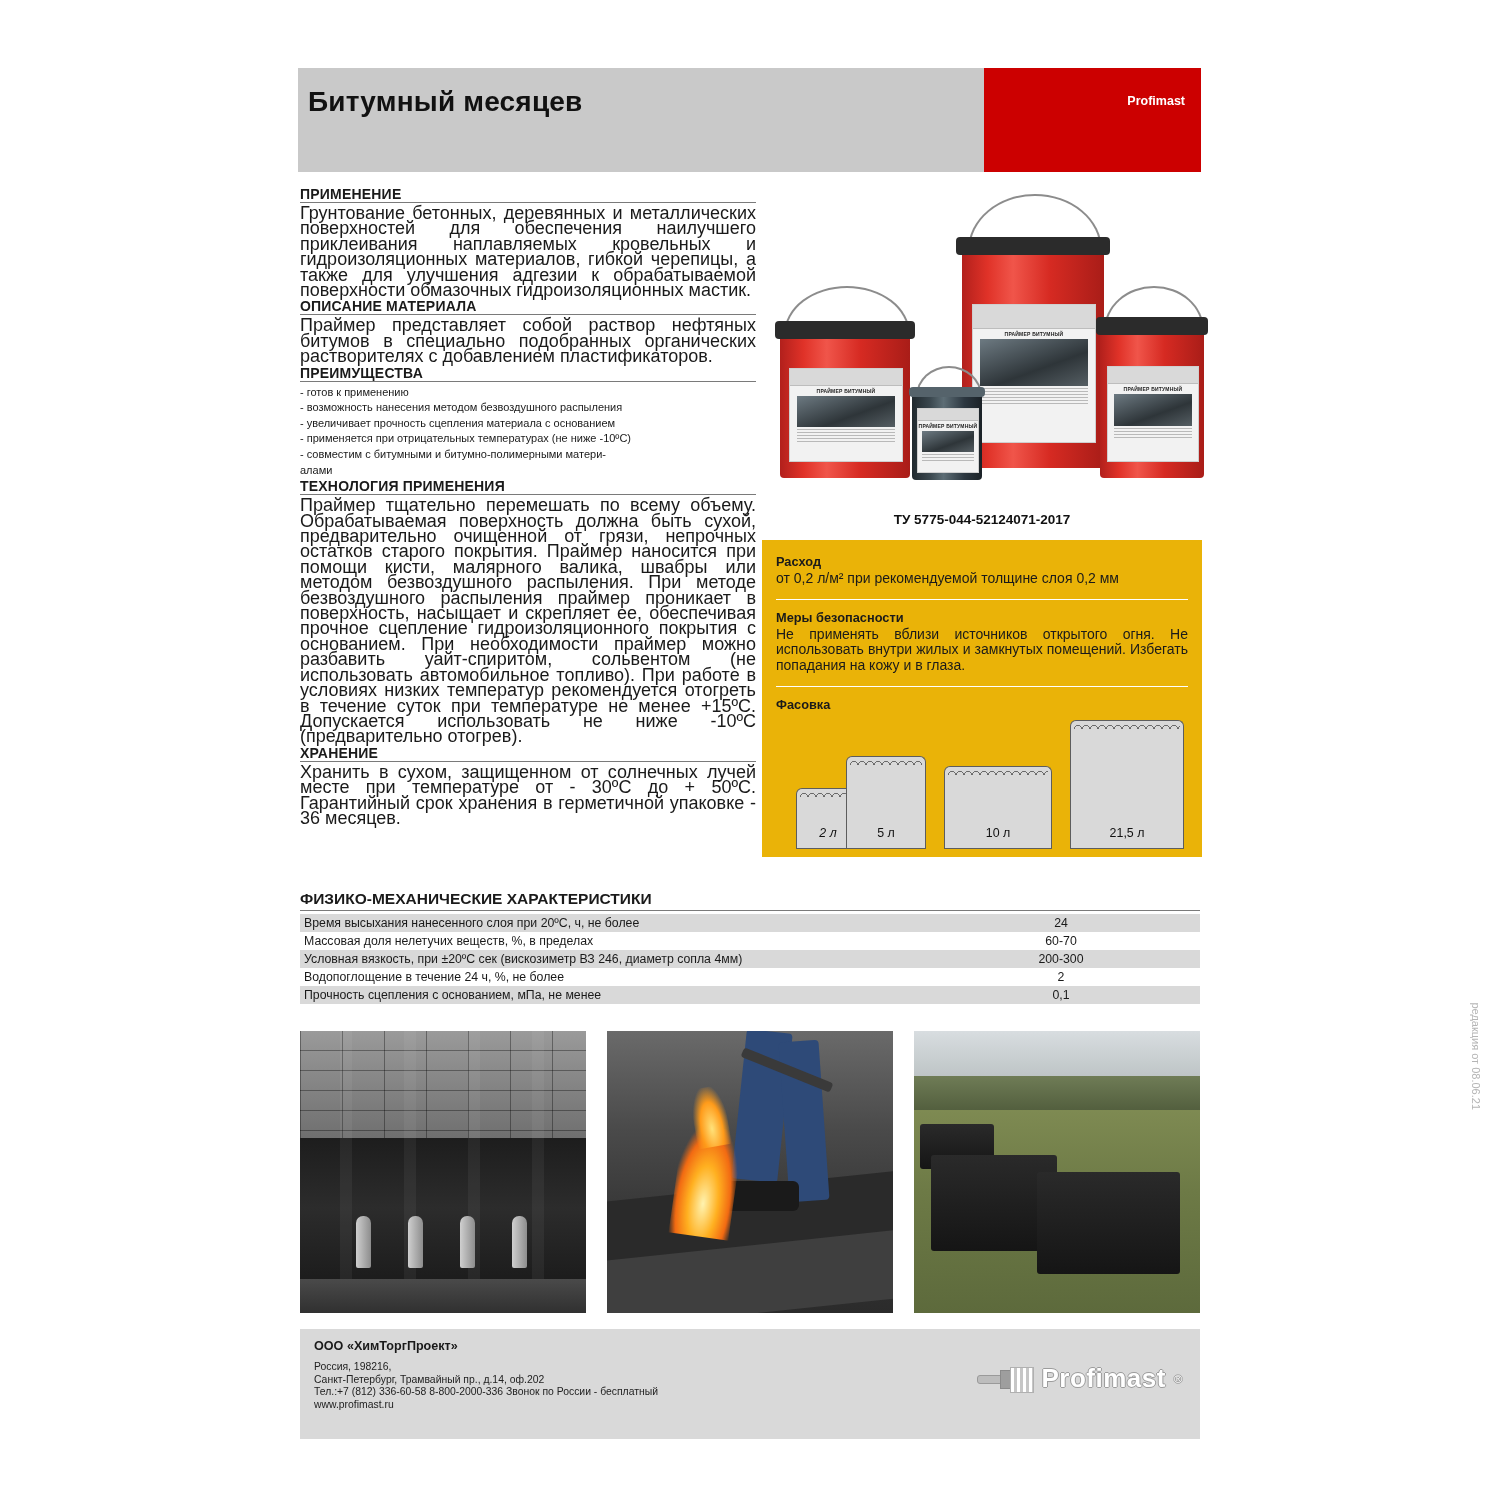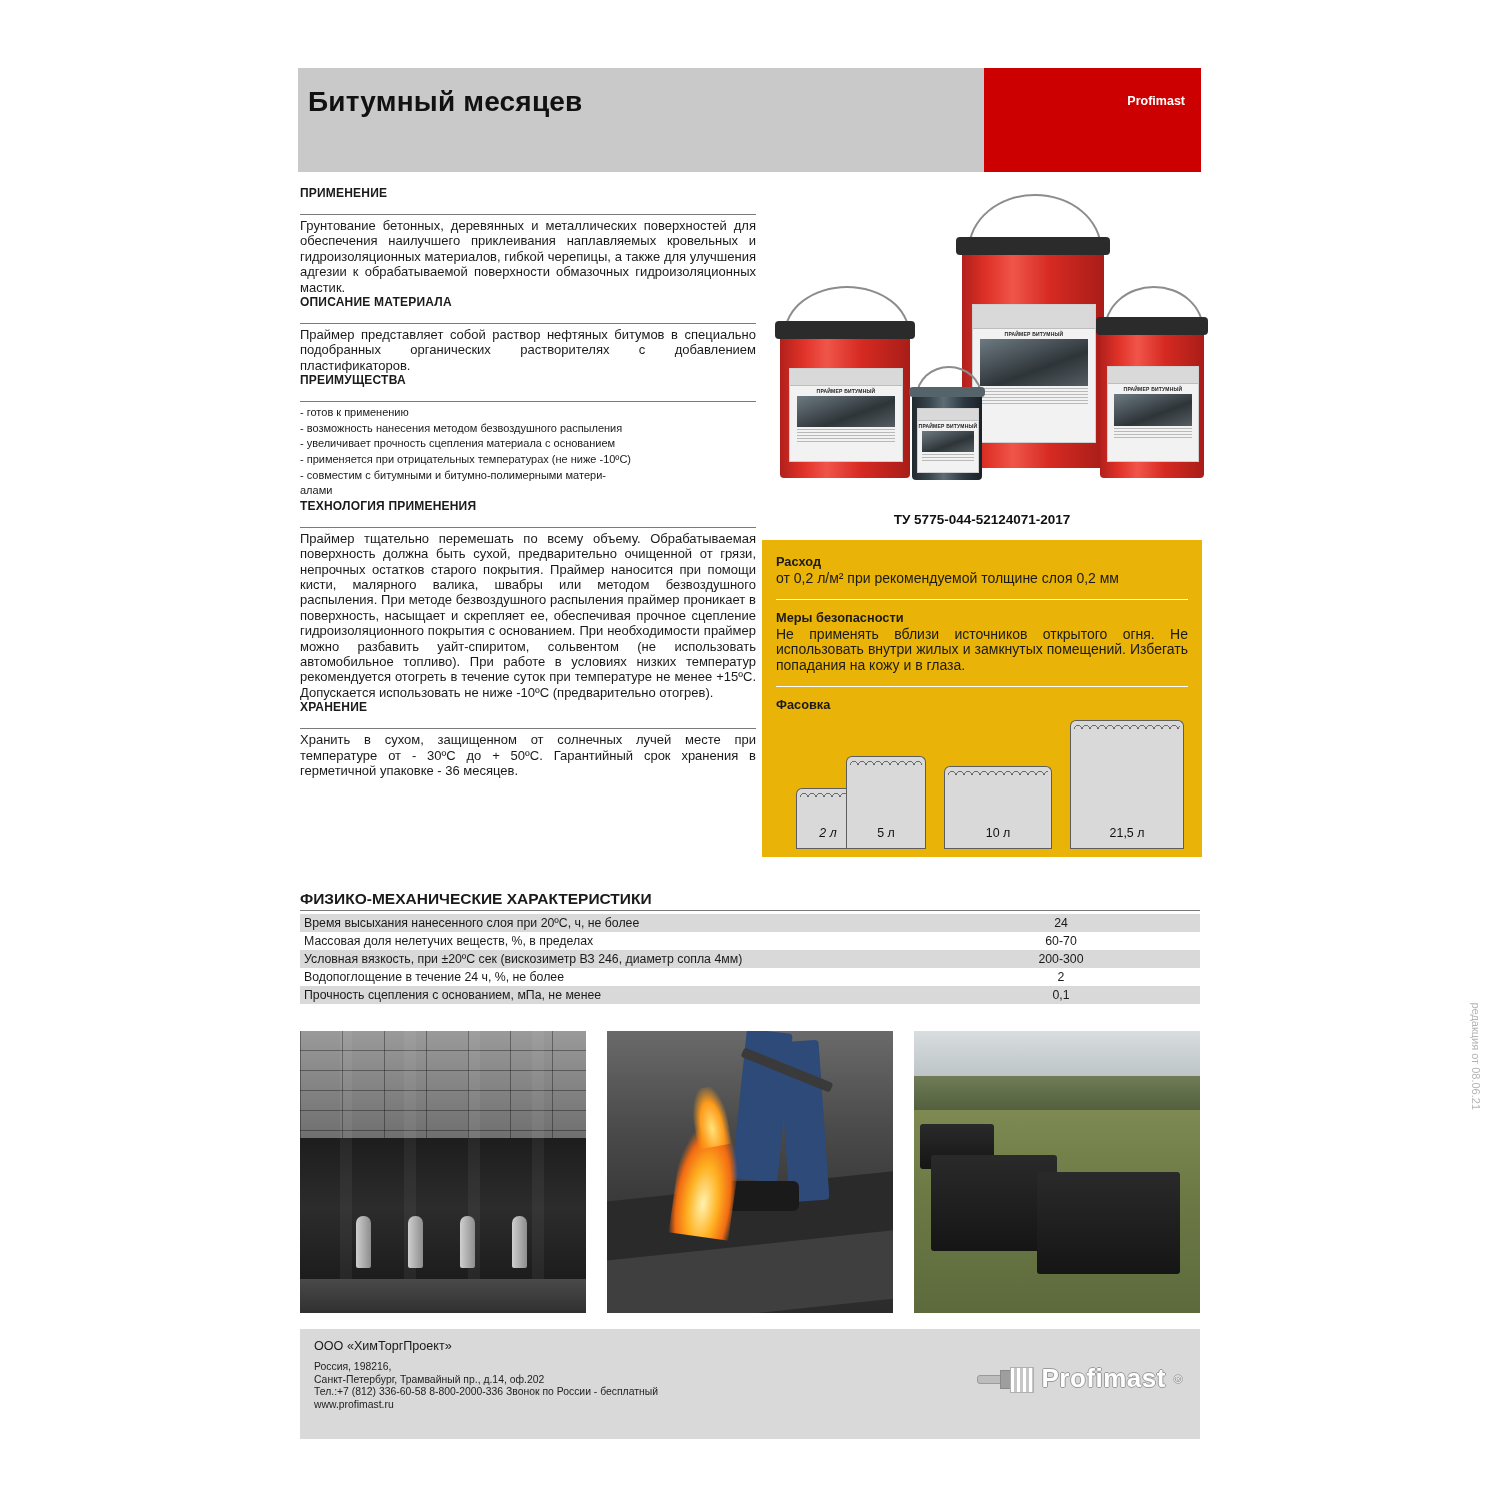--- a/index.html
+++ b/index.html
@@ -64,30 +64,30 @@
   }
 
   
   .leftcol {
     position: absolute;
     left: 300px;
     top: 186px;
     width: 456px;
   }
   h2.sec {
-    font-size: 12px;
+    font-size: 14px;
     font-weight: bold;
     margin: 0 0 2px 0;
-    padding-bottom: 14px;
+    padding-bottom: 0;
     border-bottom: 1px solid #7a7a7a;
     letter-spacing: 0.2px;
   }
   .sec-gap { margin-top: 14px; }
   p.just {
-    font-size: 13px;
+    font-size: 18px;
     line-height: 15.4px;
     text-align: justify;
     margin: 3px 0 0 0;
   }
   ul.adv {
     list-style: none;
     margin: 3px 0 0 0;
     padding: 0;
   }
   ul.adv li {
@@ -423,21 +423,21 @@
     top: 1329px;
     width: 900px;
     height: 110px;
     background: #d9d9d9;
   }
   .footer .company {
     position: absolute;
     left: 14px;
     top: 10px;
     font-size: 12.6px;
-    font-weight: normal;
+    font-weight: bold;
   }
   .footer .addr {
     position: absolute;
     left: 14px;
     top: 32px;
     font-size: 10.4px;
     line-height: 12.6px;
     color: #222;
   }
   .footer .logo {

